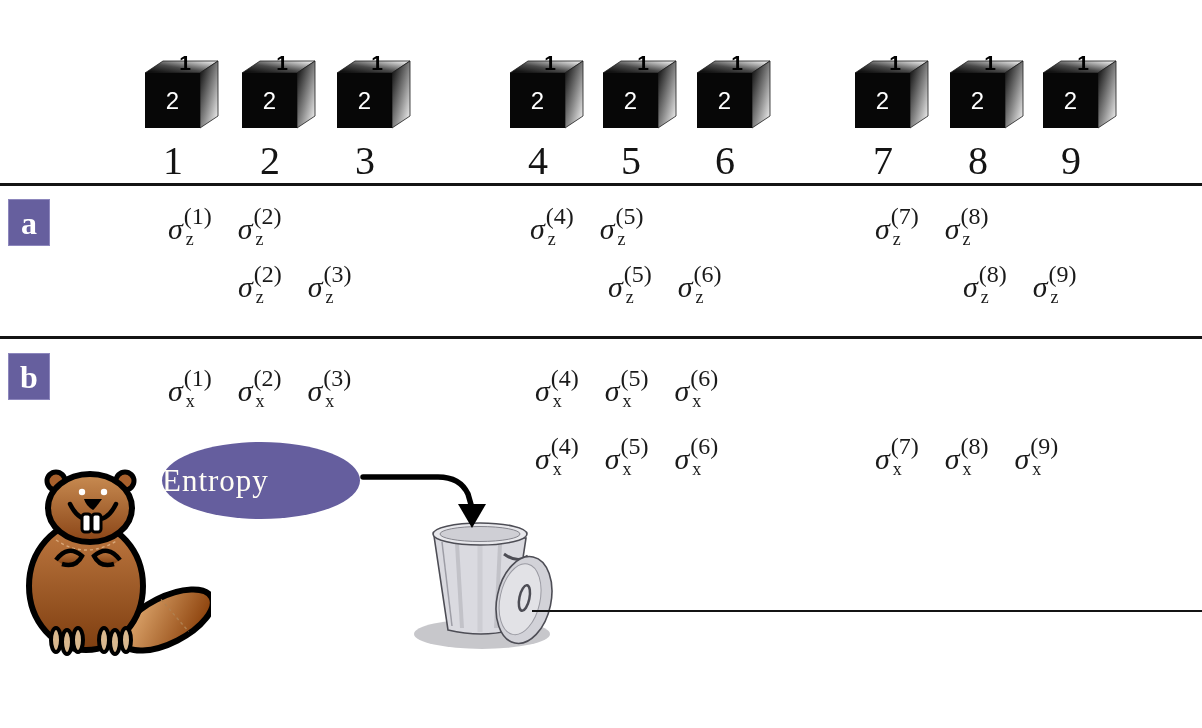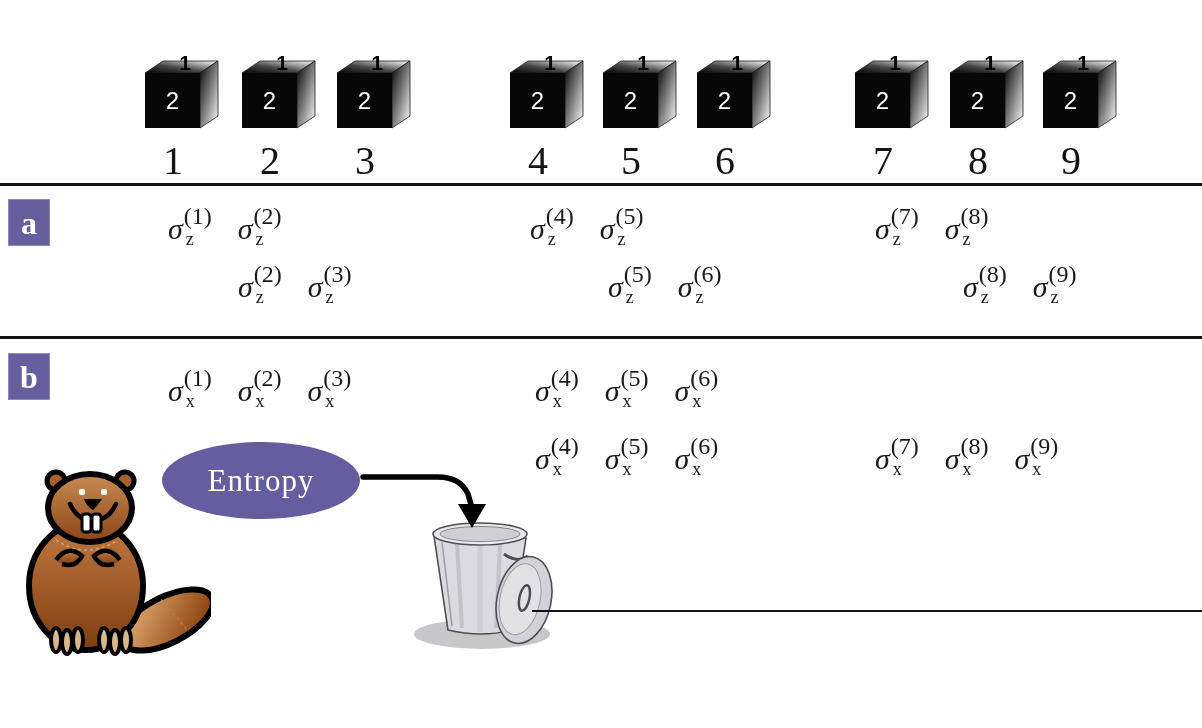--- a/index.html
+++ b/index.html
@@ -25,21 +25,21 @@
   .badge-b{top:353px;}
   
   .sig-group{position:absolute;display:flex;gap:26px;height:50px;}
   .term{display:inline-flex;align-items:flex-start;color:#1a1a1a;}
   .sigma{font-style:italic;font-size:30px;line-height:1;padding-top:10px;}
   .stack{display:inline-flex;flex-direction:column;line-height:1;margin-left:1px;}
   .ssup{font-size:24px;line-height:1;}
   .ssub{font-size:18px;line-height:1;margin-top:2px;margin-left:2px;}
   
   .entropy{position:absolute;left:162px;top:442px;width:198px;height:77px;background:#655E9E;
-           border-radius:50%;display:flex;align-items:center;justify-content:center;z-index:4;}
+           border-radius:50%;display:flex;align-items:center;z-index:4;}
   .entropy span{color:#fffdf5;font-size:31px;letter-spacing:1px;}
   .arrow-svg{position:absolute;left:358px;top:462px;z-index:5;}
   .beaver-svg{position:absolute;left:26px;top:468px;z-index:3;}
   .trash-svg{position:absolute;left:412px;top:514px;z-index:2;}
 </style>
 </head>
 <body>
 
 <div class="page">
 

